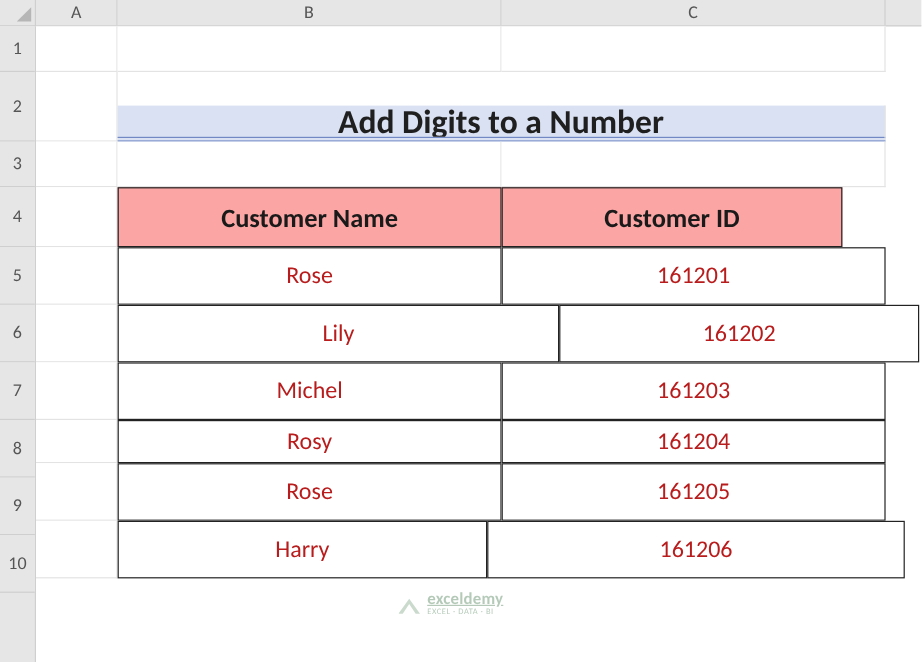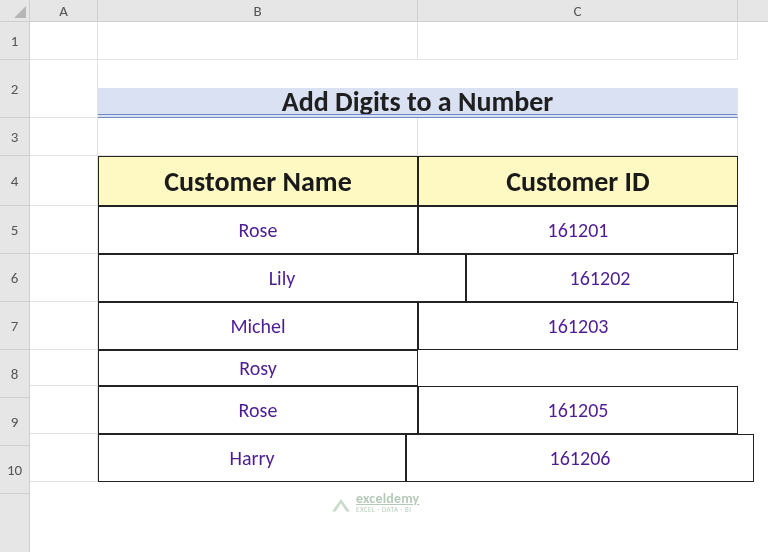--- a/index.html
+++ b/index.html
@@ -74,36 +74,36 @@
       align-items: center;
       justify-content: center;
       font-weight: bold;
       font-size: 28px;
       color: #1f1f1f;
       border-bottom: 4px double #7288c5;
       margin-top: 28px;
     }
     
     .th {
-      background: #fef9c3;
+      background: #fca5a5;
       font-weight: bold;
-      font-size: 28px;
+      font-size: 22px;
       display: flex;
       align-items: center;
       justify-content: center;
       border: 1px solid #222 !important;
       color: #1a1a1a;
     }
     .td {
       font-size: 20px;
       display: flex;
       align-items: center;
       justify-content: center;
       border: 1px solid #222 !important;
-      color: #4c1d95;
+      color: #b91c1c;
       background: #ffffff;
     }
     .watermark {
       position: absolute;
       left: 332px;
       top: 492px;
       display: flex;
       align-items: center;
       gap: 6px;
       opacity: 0.45;
@@ -170,59 +170,62 @@
       <div class="cell" style="width:68px"></div>
       <div class="cell" style="width:320px"></div>
       <div class="cell" style="width:320px"></div>
     </div>
 
     <div class="row" style="height:50px">
       <div class="cell" style="width:68px"></div>
       <div class="cell th" style="width:320px">
         <span>Customer Name</span>
       </div>
-      <div class="cell th" style="width:320px">
+      <div class="cell th" style="width:284px">
         <span>Customer ID</span>
       </div>
     </div>
 
     <div class="row" style="height:48px">
       <div class="cell" style="width:68px"></div>
       <div class="cell td" style="width:320px">
           <span>Rose</span>
         </div>
       <div class="cell td" style="width:320px">
           <span>161201</span>
         </div>
     </div>
 
     <div class="row" style="height:48px">
       <div class="cell" style="width:68px"></div>
       <div class="cell td" style="width:368px">
           <span>Lily</span>
         </div>
-      <div class="cell td" style="width:268px">
+      <div class="cell td" style="width:300px">
           <span>161202</span>
         </div>
     </div>
 
     <div class="row" style="height:48px">
       <div class="cell" style="width:68px"></div>
       <div class="cell td" style="width:320px">
           <span>Michel</span>
         </div>
       <div class="cell td" style="width:320px">
           <span>161203</span>
         </div>
     </div>
 
     <div class="row" style="height:36px">
       <div class="cell" style="width:68px"></div>
       <div class="cell td" style="width:320px">
           <span>Rosy</span>
+        </div>
+      <div class="cell td" style="width:320px">
+          <span>161204</span>
         </div>
     </div>
 
     <div class="row" style="height:48px">
       <div class="cell" style="width:68px"></div>
       <div class="cell td" style="width:320px">
           <span>Rose</span>
         </div>
       <div class="cell td" style="width:320px">
           <span>161205</span>

